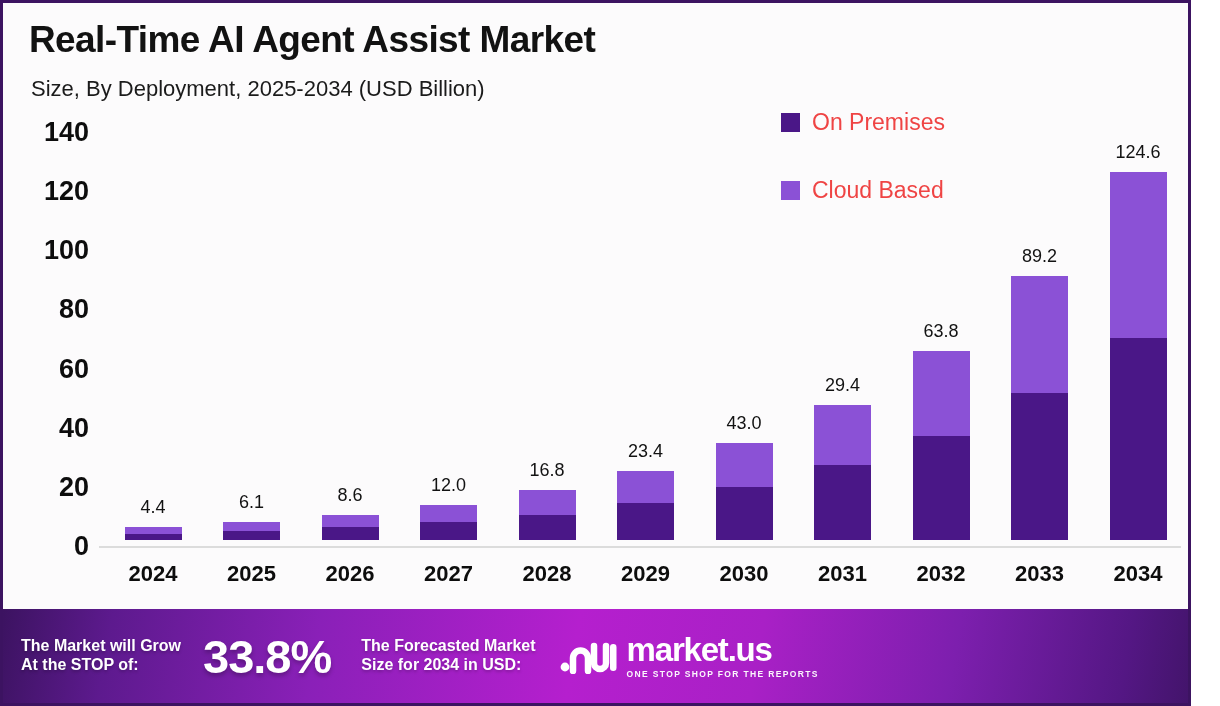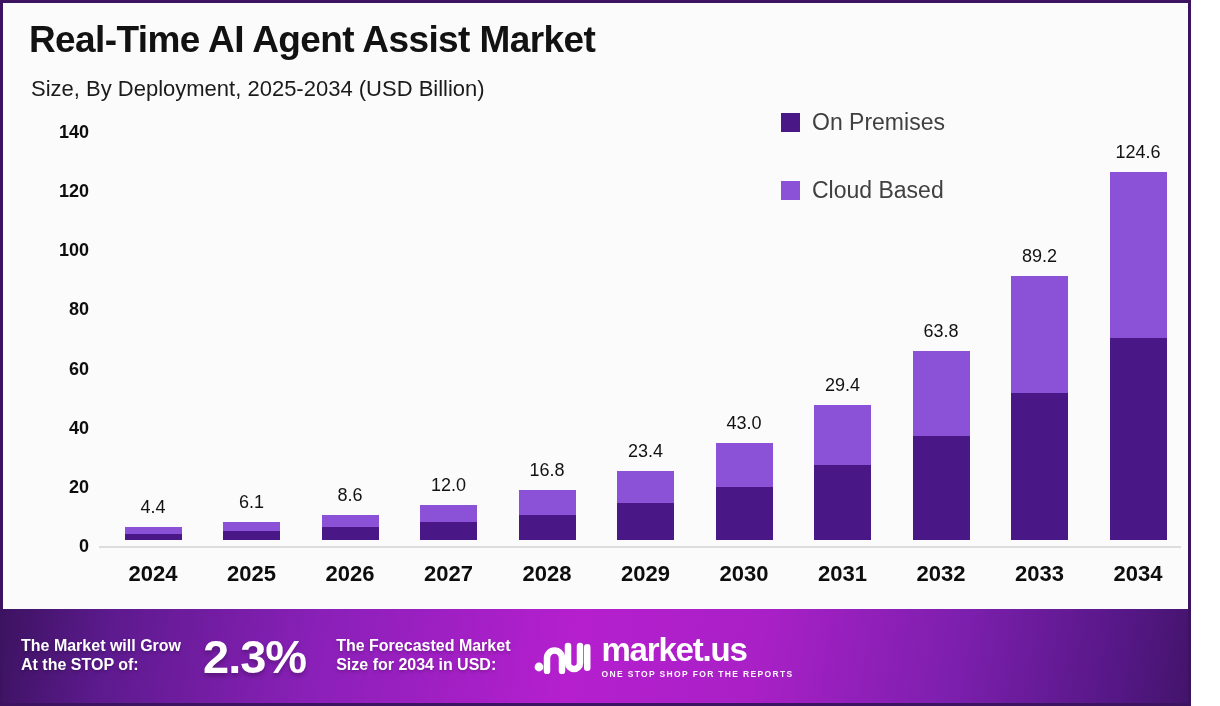--- a/index.html
+++ b/index.html
@@ -26,32 +26,32 @@
   #subtitle {
     position: absolute; left: 28px; top: 73px;
     font-size: 22px; font-weight: 400; color: #1b1b1b;
     white-space: nowrap;
   }
 
   
   #legend { position: absolute; left: 778px; top: 106px; }
   .legend-row { display: flex; align-items: center; height: 26px; margin-bottom: 42px; }
   .legend-swatch { width: 19px; height: 19px; margin-right: 12px; flex: 0 0 auto; }
-  .legend-label { font-size: 23px; color: #404040; white-space: nowrap; }
+  .legend-label { font-size: 23px; color: #ef4444; white-space: nowrap; }
 
   
   #plot {
     position: absolute;
     left: 0; top: 0; right: 0; bottom: 0;
   }
   
   .ytick {
     position: absolute; right: 0; width: 62px;
     text-align: right;
-    font-size: 18px; font-weight: 700; color: #0d0d0d;
+    font-size: 27px; font-weight: 700; color: #0d0d0d;
     transform: translateY(-50%);
   }
   #yaxis { position: absolute; left: 24px; top: 0; width: 62px; height: 706px; }
 
   #baseline {
     position: absolute; left: 96px; top: 543px;
     width: 1082px; height: 2px; background: #dcdcdc;
   }
 
   
@@ -208,21 +208,21 @@
         <div class="bar-value" style="left: 1135px; top: 138.54px;">124.6</div>
         <div class="xlabel" style="left: 1106.5px;">2034</div>
       </div>
   </div>
 
   <div id="banner">
     <div class="banner-text" id="cagr-text">
       <div>The Market will Grow</div>
       <div>At the STOP of:</div>
     </div>
-    <div class="banner-big" id="cagr-value">2.3%</div>
+    <div class="banner-big" id="cagr-value">33.8%</div>
 
     <div class="banner-text" id="size-text">
       <div>The Forecasted Market</div>
       <div>Size for 2034 in USD:</div>
     </div>
 
     <div id="logo">
       <span id="logo-mark">
         <svg width="58" height="40" viewBox="0 0 58 40" aria-hidden="true">
           <circle cx="5" cy="33" r="4.4" fill="#ffffff"></circle>

